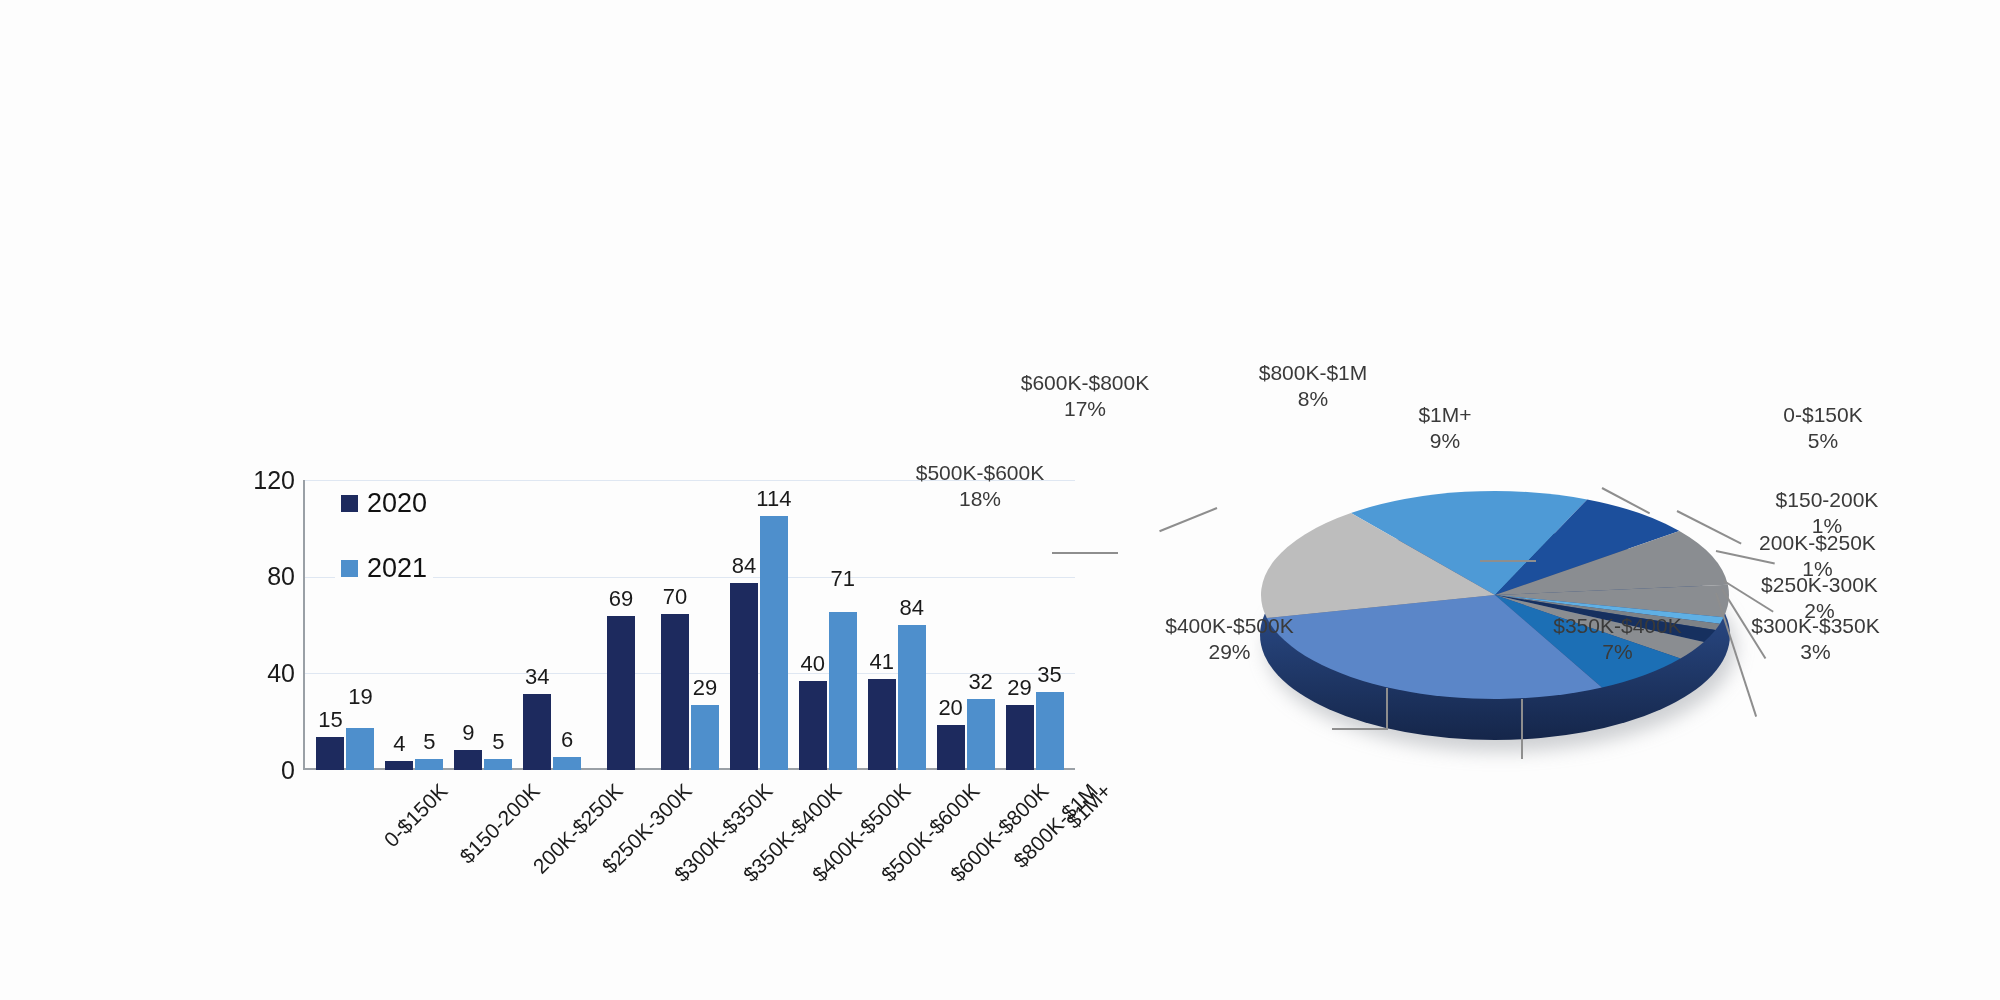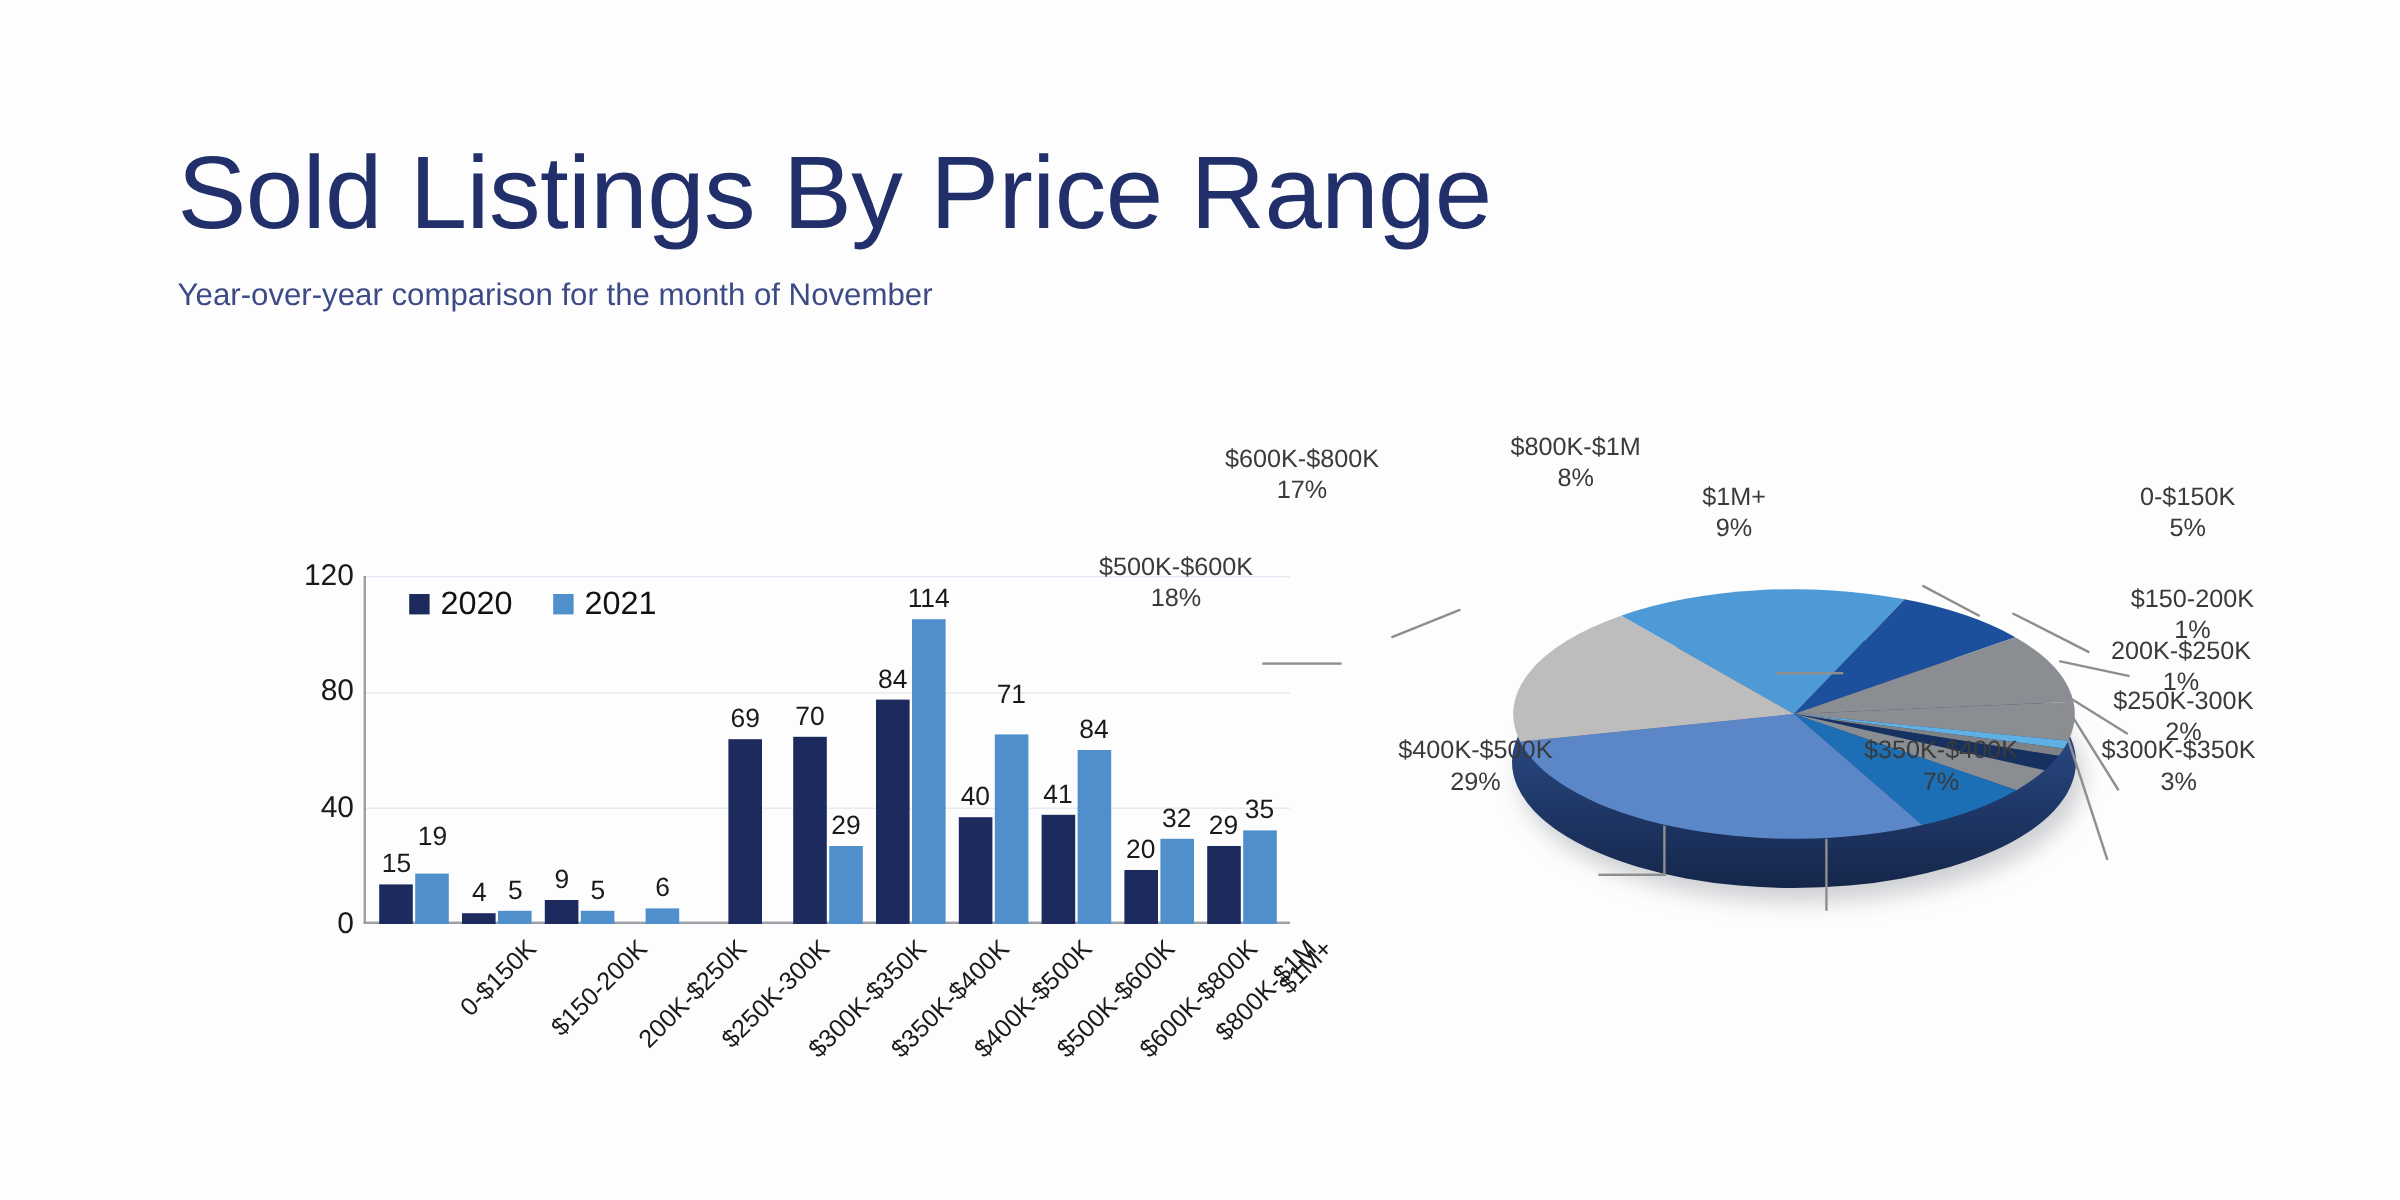--- a/index.html
+++ b/index.html
@@ -64,20 +64,21 @@
     font-size:25px;
     color:#1a1a1a;
     transform:translateY(-50%);
   }
   #legend{
     position:absolute; left:130px; top:47px;
     display:flex; align-items:center; gap:34px;
     z-index:4;
     background:#fdfdfd;
     padding:1px 6px;
+    flex-direction:column;
   }
   .legend-item{ display:flex; align-items:center; gap:9px; }
   .legend-swatch{ width:17px; height:17px; display:block; }
   .legend-label{ font-size:27px; color:#111; }
 
   .group{
     position:absolute; bottom:0;
     display:flex; align-items:flex-end;
     justify-content:center;
     gap:2px;
@@ -152,24 +153,20 @@
   .leader{
     position:absolute;
     background:#8e8e8e;
   }
 </style>
 </head>
 <body>
 
 <div id="slide">
 
-  <div id="header">
-    <div id="page-title">Sold Listings By Price Range</div>
-    <div id="page-subtitle">Year-over-year comparison for the month of November</div>
-  </div>
 
   <div id="bar-chart">
 
     <div class="ytick" style="top:40px">120</div>
     <div class="ytick" style="top:136px">80</div>
     <div class="ytick" style="top:233px">40</div>
     <div class="ytick" style="top:330px">0</div>
 
     <div id="bar-plot">
       <div class="gridline" style="top:0px"></div>
@@ -202,20 +199,24 @@
             <div class="bar-wrap">
               <div class="bar bar-2020" style="height: 20.0769px;"></div>
               <div class="bar-value" style="bottom: 24.0769px;">9</div>
             </div>
             <div class="bar-wrap">
               <div class="bar bar-2021" style="height: 11.1538px;"></div>
               <div class="bar-value" style="bottom: 15.1538px;">5</div>
             </div>
           </div>
           <div class="group" style="left: 214.727px; width: 68.9091px;">
+            <div class="bar-wrap">
+              <div class="bar bar-2020" style="height: 75.8462px;"></div>
+              <div class="bar-value" style="bottom: 79.8462px;">34</div>
+            </div>
             <div class="bar-wrap">
               <div class="bar bar-2021" style="height: 13.3846px;"></div>
               <div class="bar-value" style="bottom: 17.3846px;">6</div>
             </div>
           </div>
           <div class="group" style="left: 283.636px; width: 68.9091px;">
             <div class="bar-wrap">
               <div class="bar bar-2020" style="height: 153.923px;"></div>
               <div class="bar-value" style="bottom: 157.923px;">69</div>
             </div>

